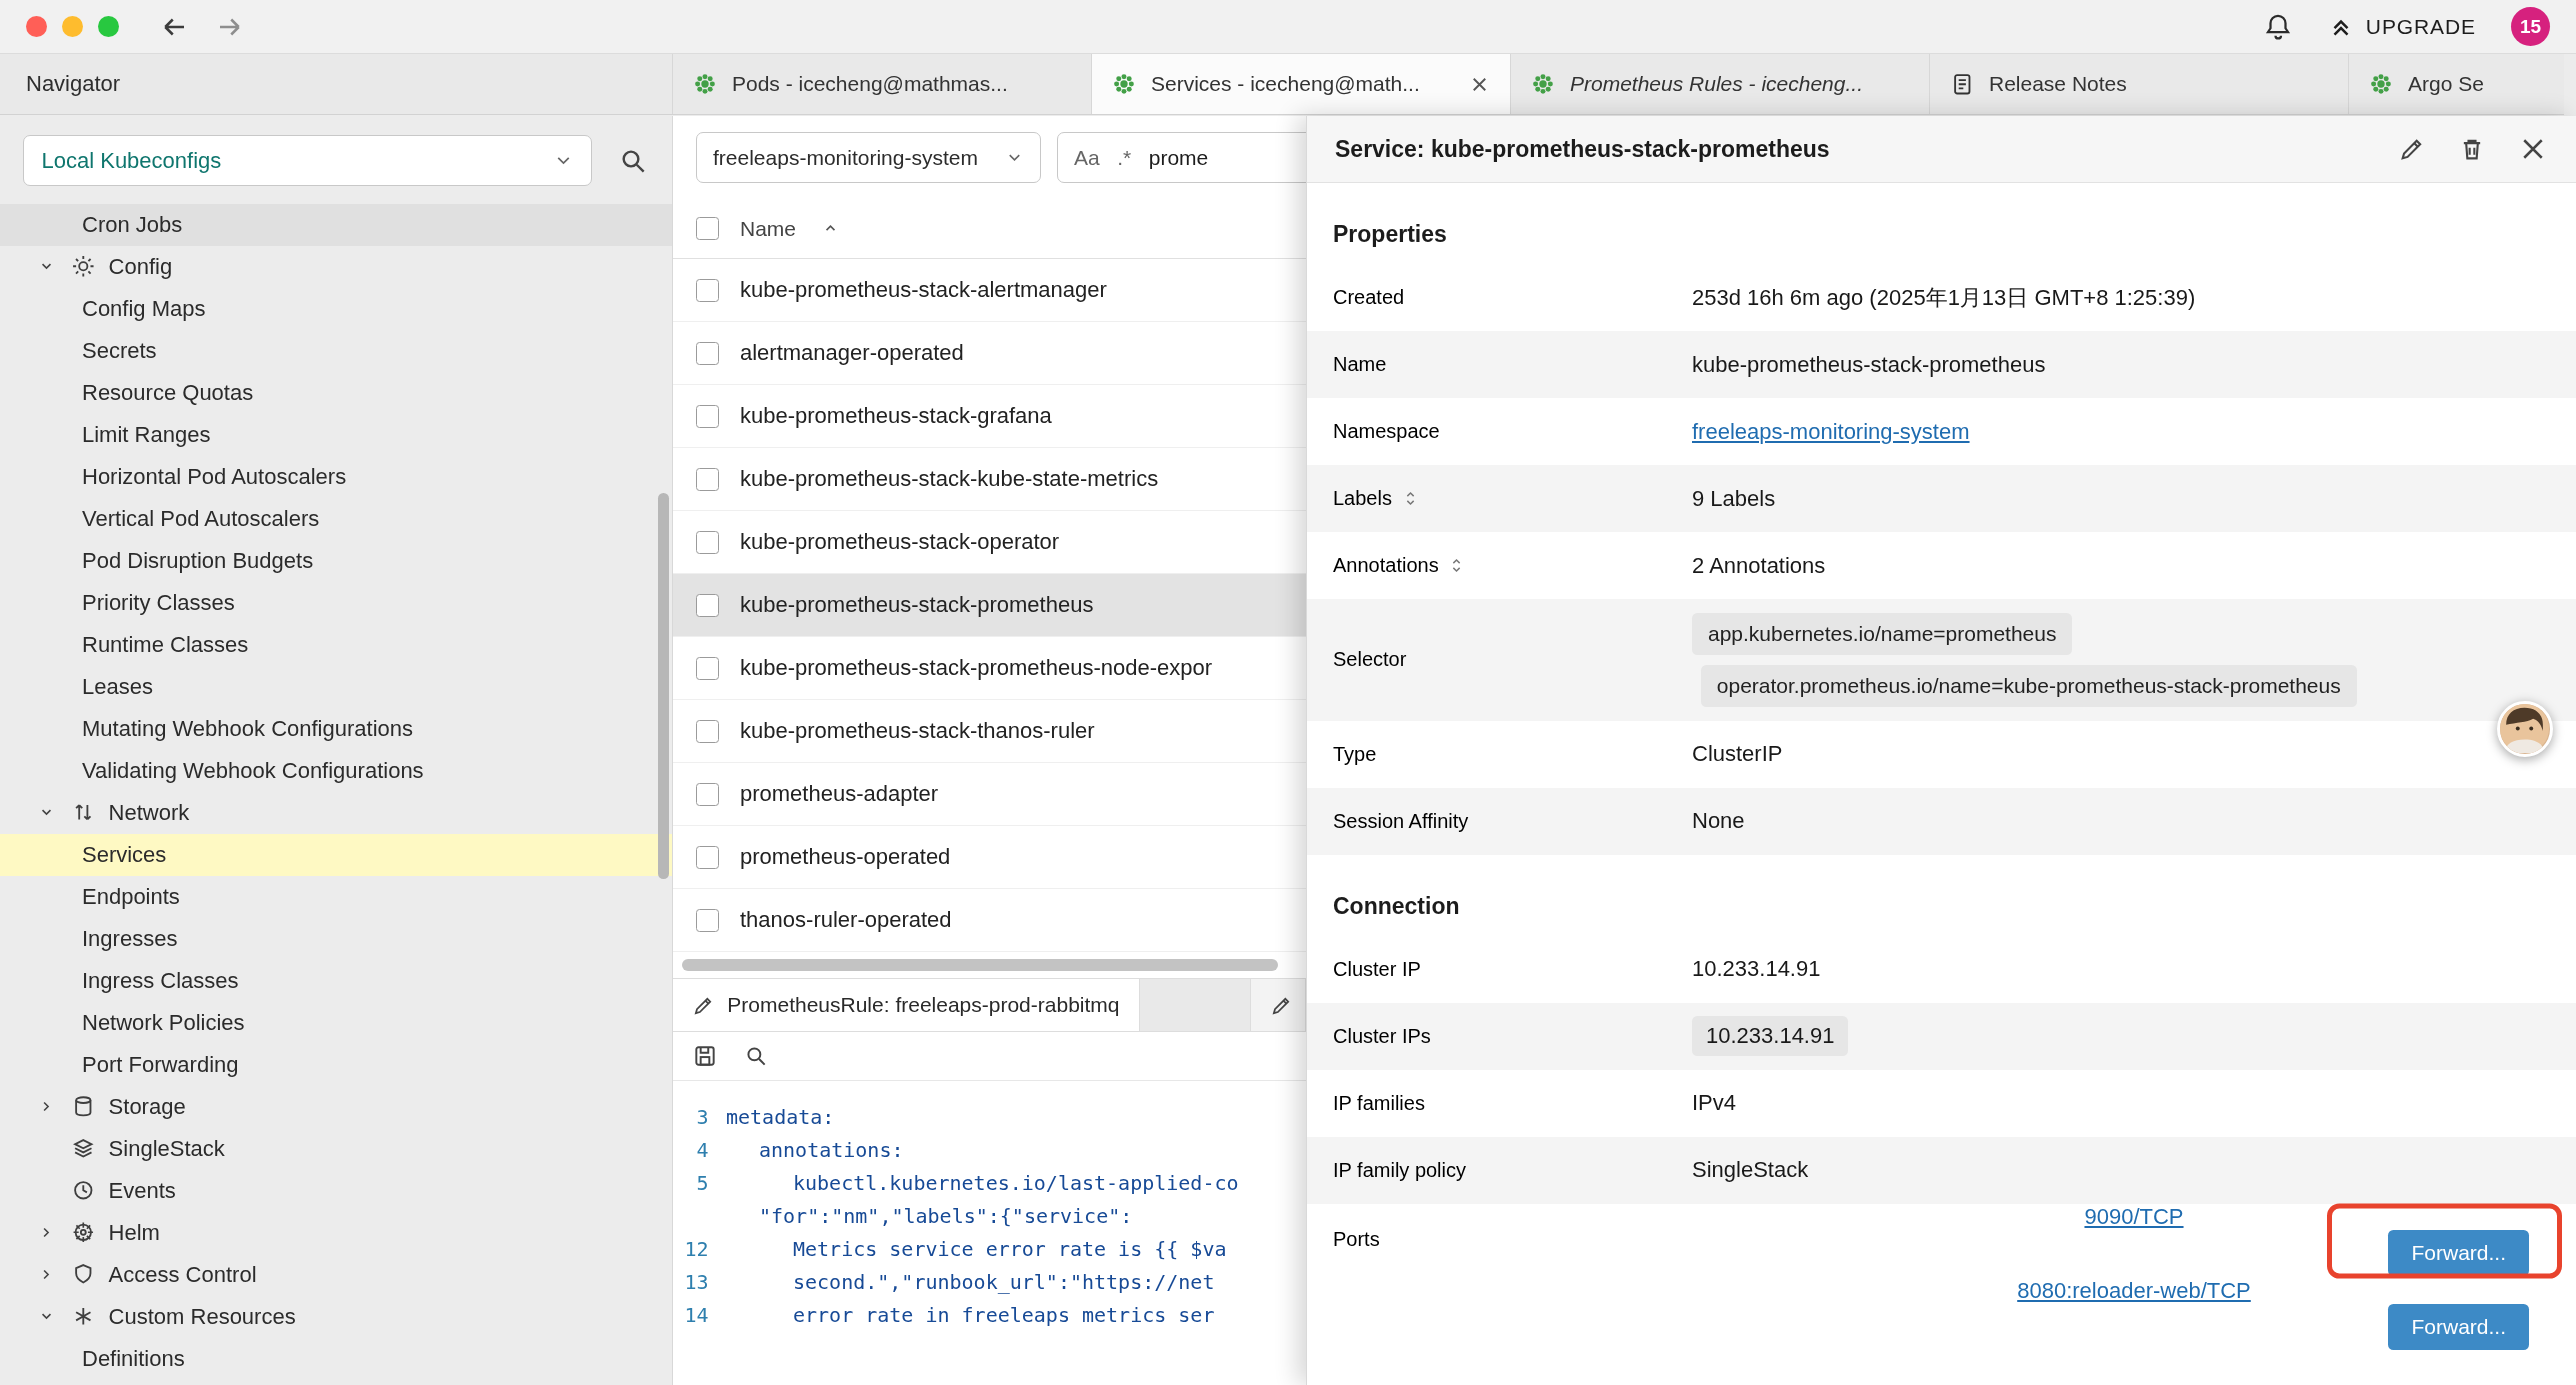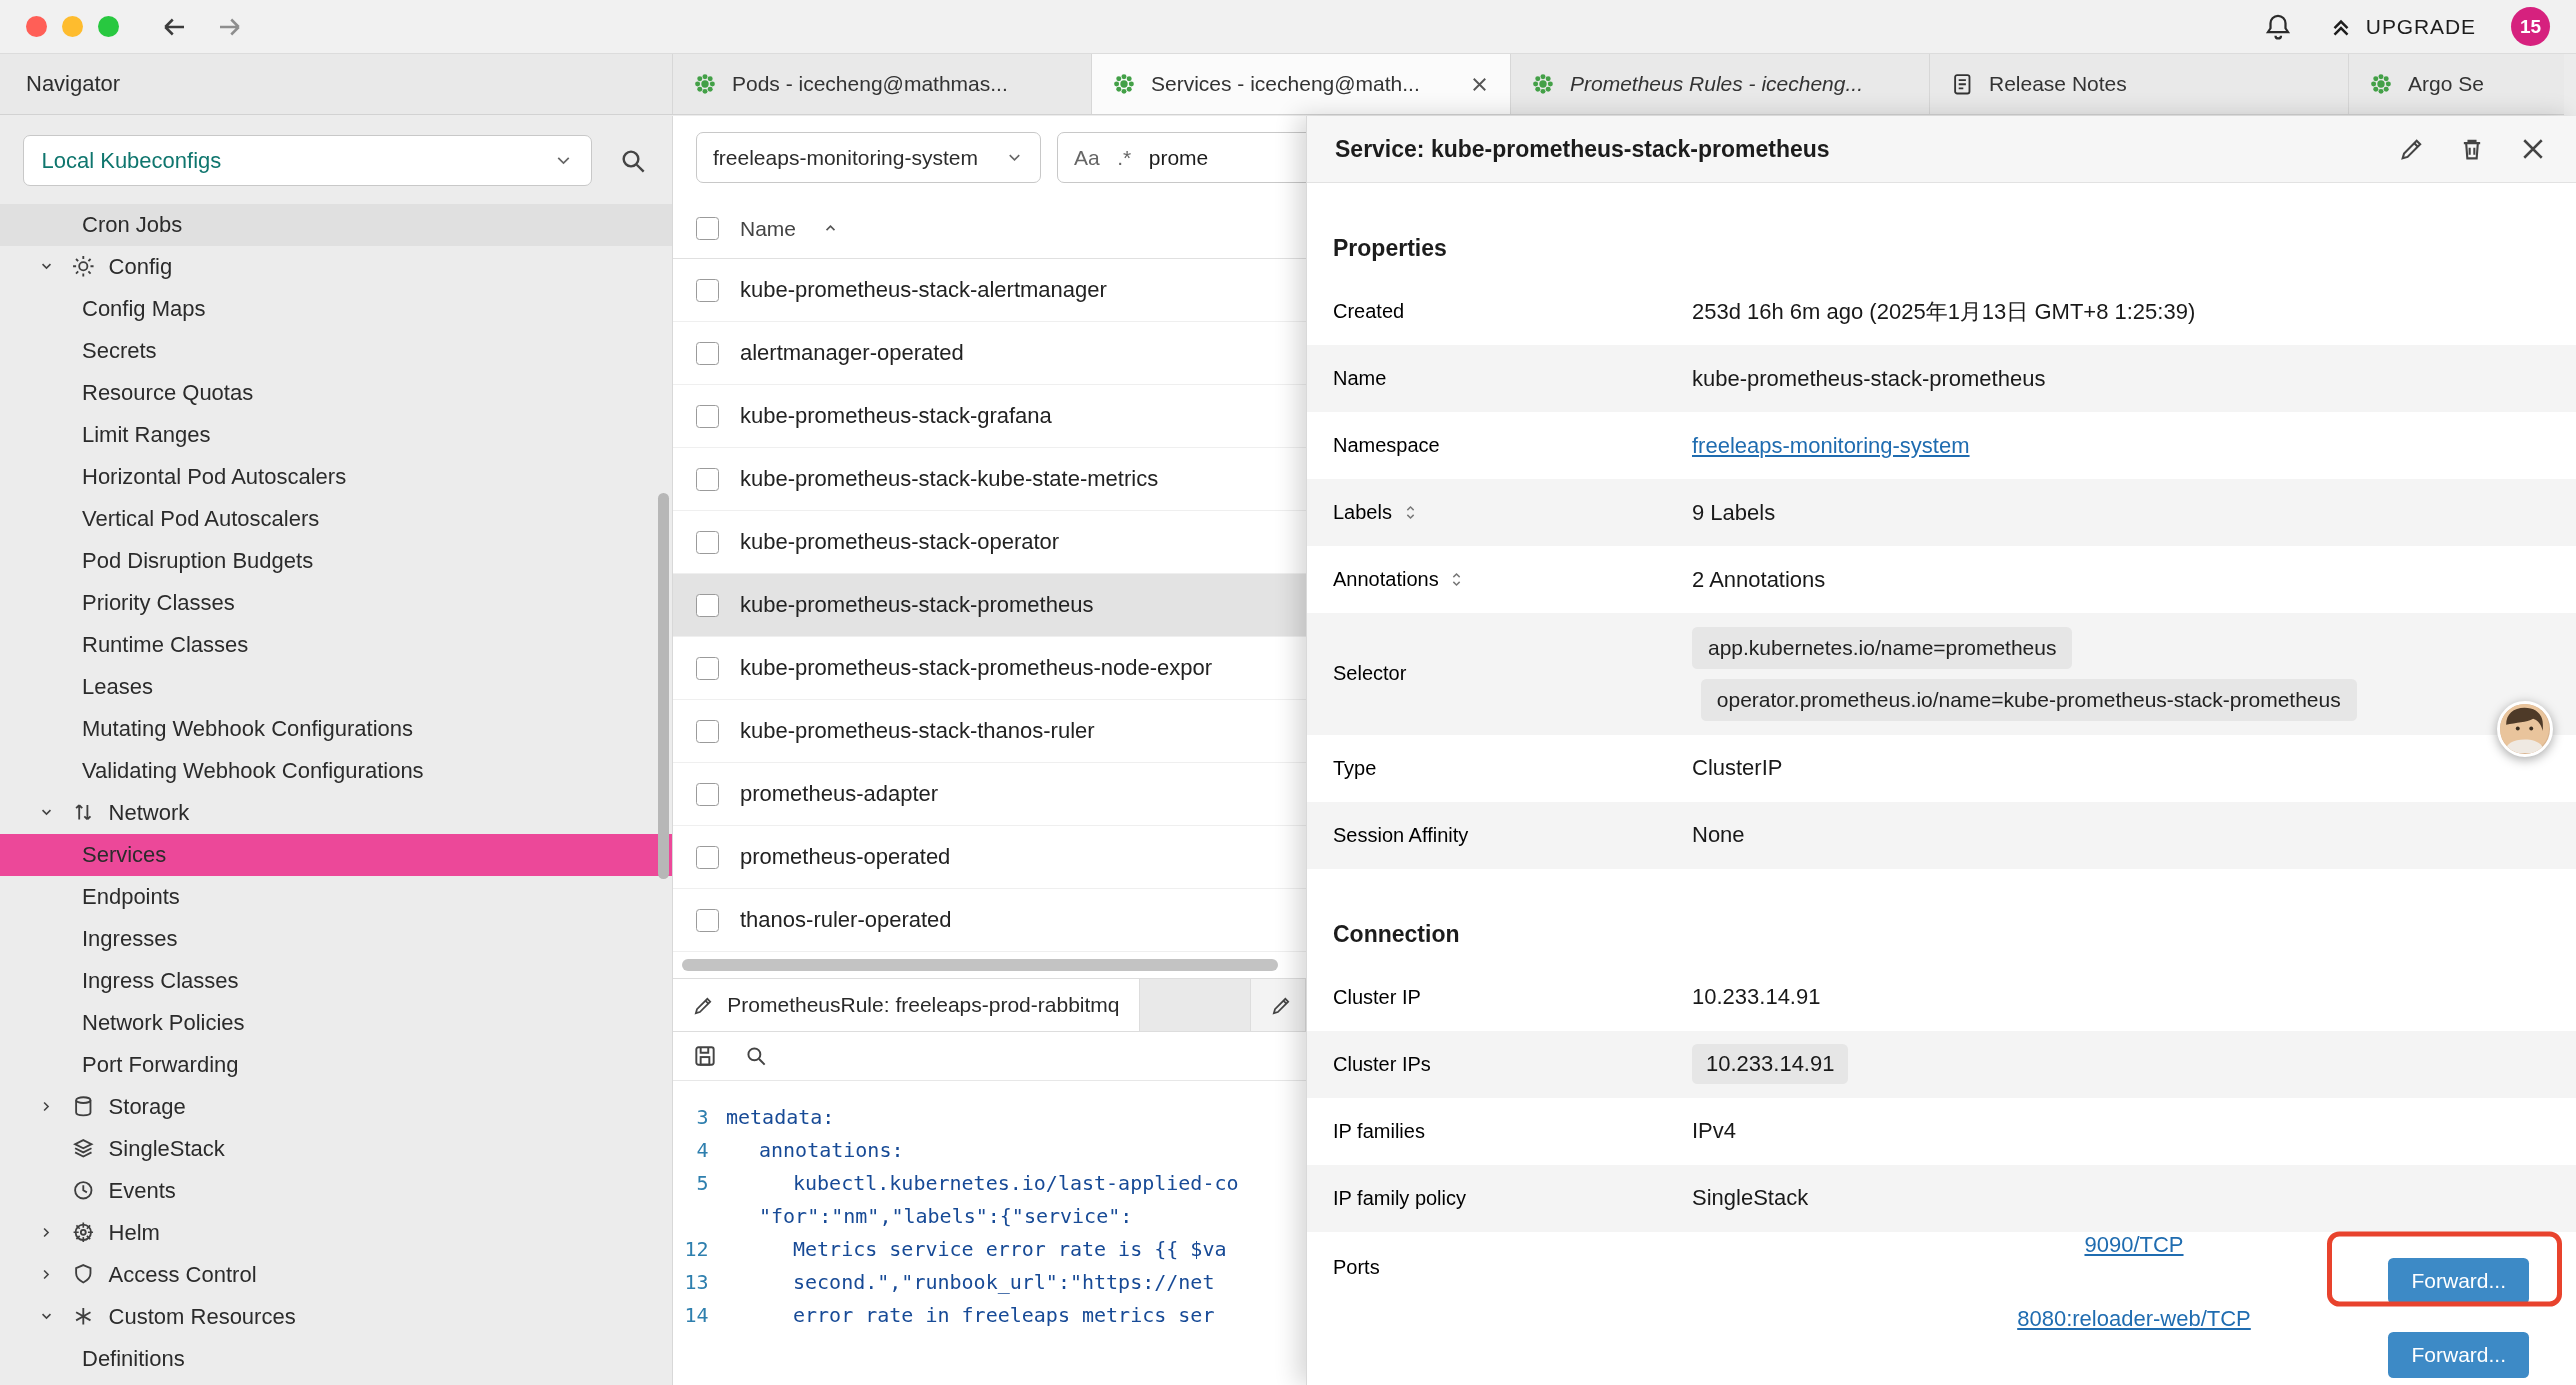--- a/index.html
+++ b/index.html
@@ -38,21 +38,21 @@
   .kube-row { display:flex; align-items:center; padding:19px 23px 10.5px 23px; gap:24.6px; }
   .kube-select { flex:1; height:51px; background:#fff; border:0.9px solid #c8c8c8; border-radius:7px;
                  display:flex; align-items:center; justify-content:space-between; padding:0 17.5px;
                  font-size:22px; color:#0f766e; }
   .tree { margin-top:7px; }
   .titem { height:42px; display:flex; align-items:center; font-size:22px; color:#2b2b2b; white-space:nowrap; }
   .titem.child { padding-left:82px; }
   .titem.parent { padding-left:35px; gap:12.3px; }
   .chev { width:23px; height:23px; flex:none; display:flex; align-items:center; justify-content:center; }
   .sicon { width:26px; height:26px; flex:none; display:flex; align-items:center; justify-content:center; }
-  .titem.selected { background:#ec4899; }
+  .titem.selected { background:#fef9c3; }
   .titem.dim { background:#e0e0e0; }
   .side-scroll { position:absolute; right:3.5px; top:377px; width:10.5px; height:386px;
                  background:#b7b7b7; border-radius:5.3px; }
 
   
   .middle { position:absolute; top:116px; left:673px; width:633px; bottom:0; background:#fff; overflow:hidden; }
   .controls { display:flex; gap:16px; padding:16px 23px; align-items:center; }
   .ns-select { width:345px; flex:none; height:51px; border:0.9px solid #c8c8c8; border-radius:7px;
                display:flex; align-items:center; justify-content:space-between; padding:0 16px;
                font-size:21px; color:#2c2c2c; background:#fff; }
@@ -85,21 +85,21 @@
   .ecode { color:#174a96; white-space:pre; overflow:hidden; }
   .ind1 { padding-left:33px; } .ind2 { padding-left:67px; }
 
   
   .drawer { position:absolute; top:116px; left:1306px; right:0; bottom:0; background:#fff; z-index:10;
             box-shadow:-8.8px 0 23px rgba(0,0,0,.16); border-left:0.9px solid #d9d9d9; overflow:hidden; }
   .d-head { height:67px; background:#f6f6f6; border-bottom:0.9px solid #e2e2e2; display:flex;
             align-items:center; padding:0 28px; }
   .d-title { font-size:23px; font-weight:700; color:#1c1c1c; }
   .d-actions { margin-left:auto; display:flex; align-items:center; gap:32px; }
-  .d-sec-title { font-size:23px; font-weight:700; color:#1c1c1c; margin:52px 0 16px 26px; }
+  .d-sec-title { font-size:23px; font-weight:700; color:#1c1c1c; margin:38px 0 16px 26px; }
   .d-rows .drow:nth-child(even) { background:#f4f4f4; }
   .drow { display:flex; align-items:center; min-height:67px; padding:0 26px; font-size:22px; }
   .d-label { width:359px; flex:none; color:#000000; font-size:20px; display:flex; align-items:center; gap:8.8px; }
   .d-value { color:#191919; }
   .link { color:#1f6cb0; text-decoration:underline; cursor:pointer; }
   .chips { display:flex; flex-direction:column; gap:10.5px; padding:14px 0; }
   .chip { background:#e6e6e6; border-radius:5.3px; padding:8.8px 16px; font-size:21px;
           color:#222; display:inline-block; width:max-content; }
   .chip.offset { margin-left:8.8px; }
   .badge-chip { background:#e6e6e6; border-radius:5.3px; padding:7px 14px; }

